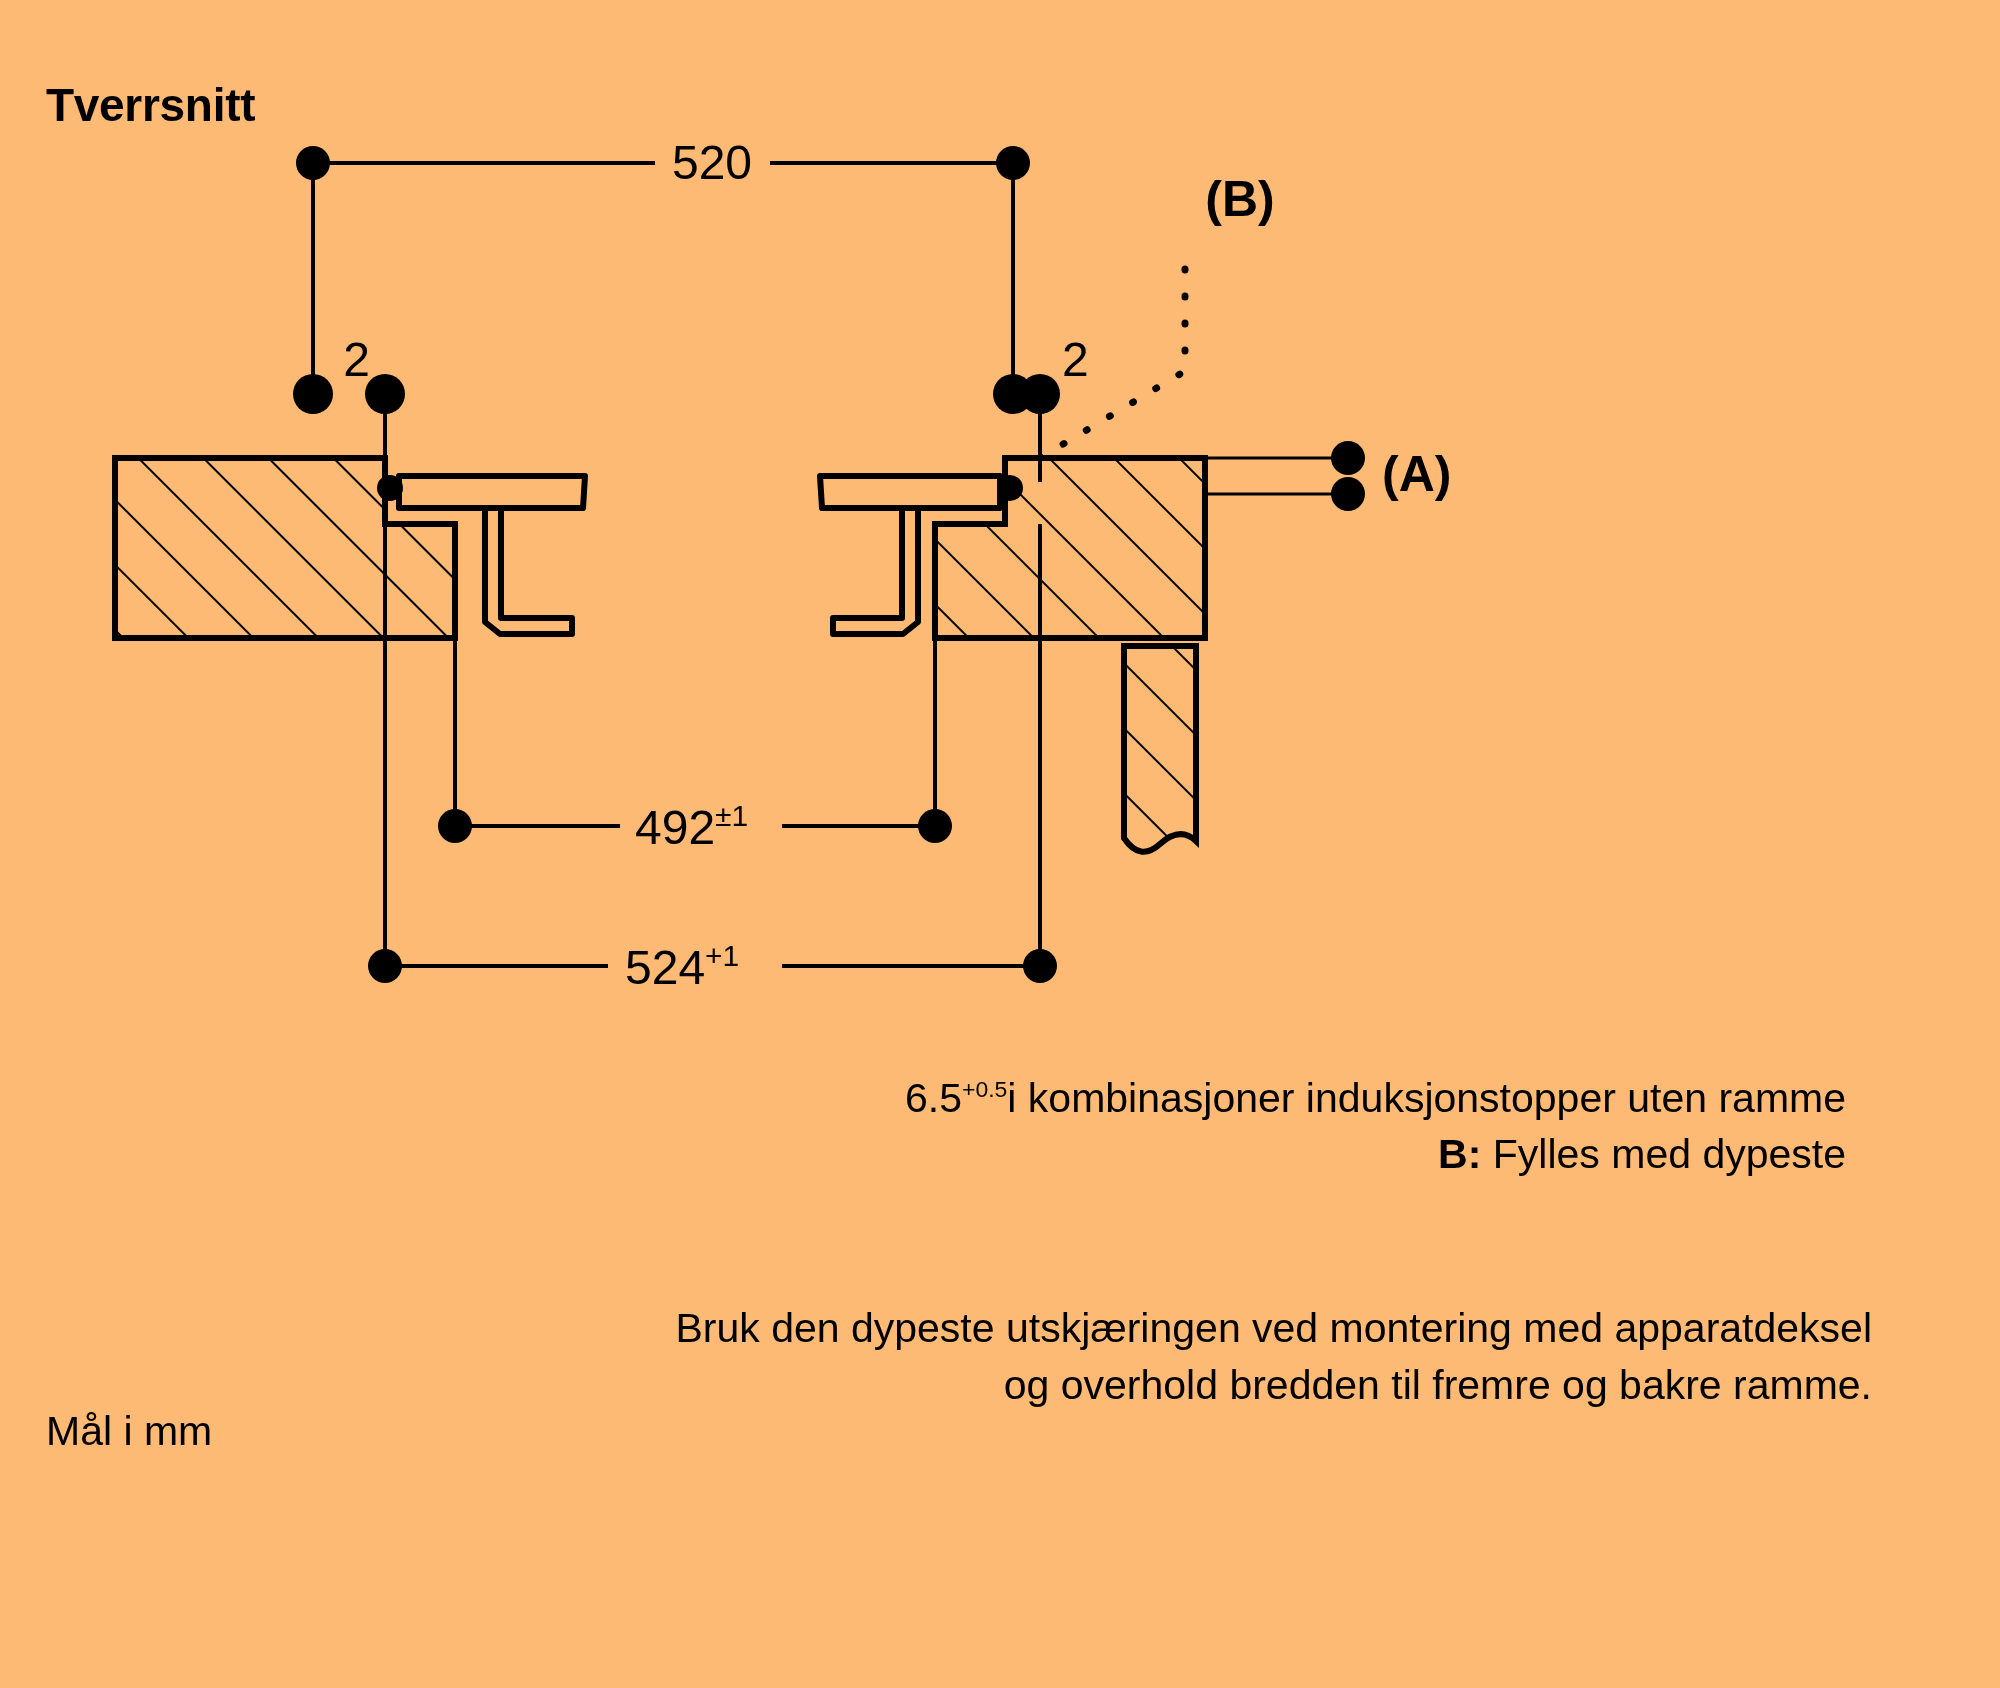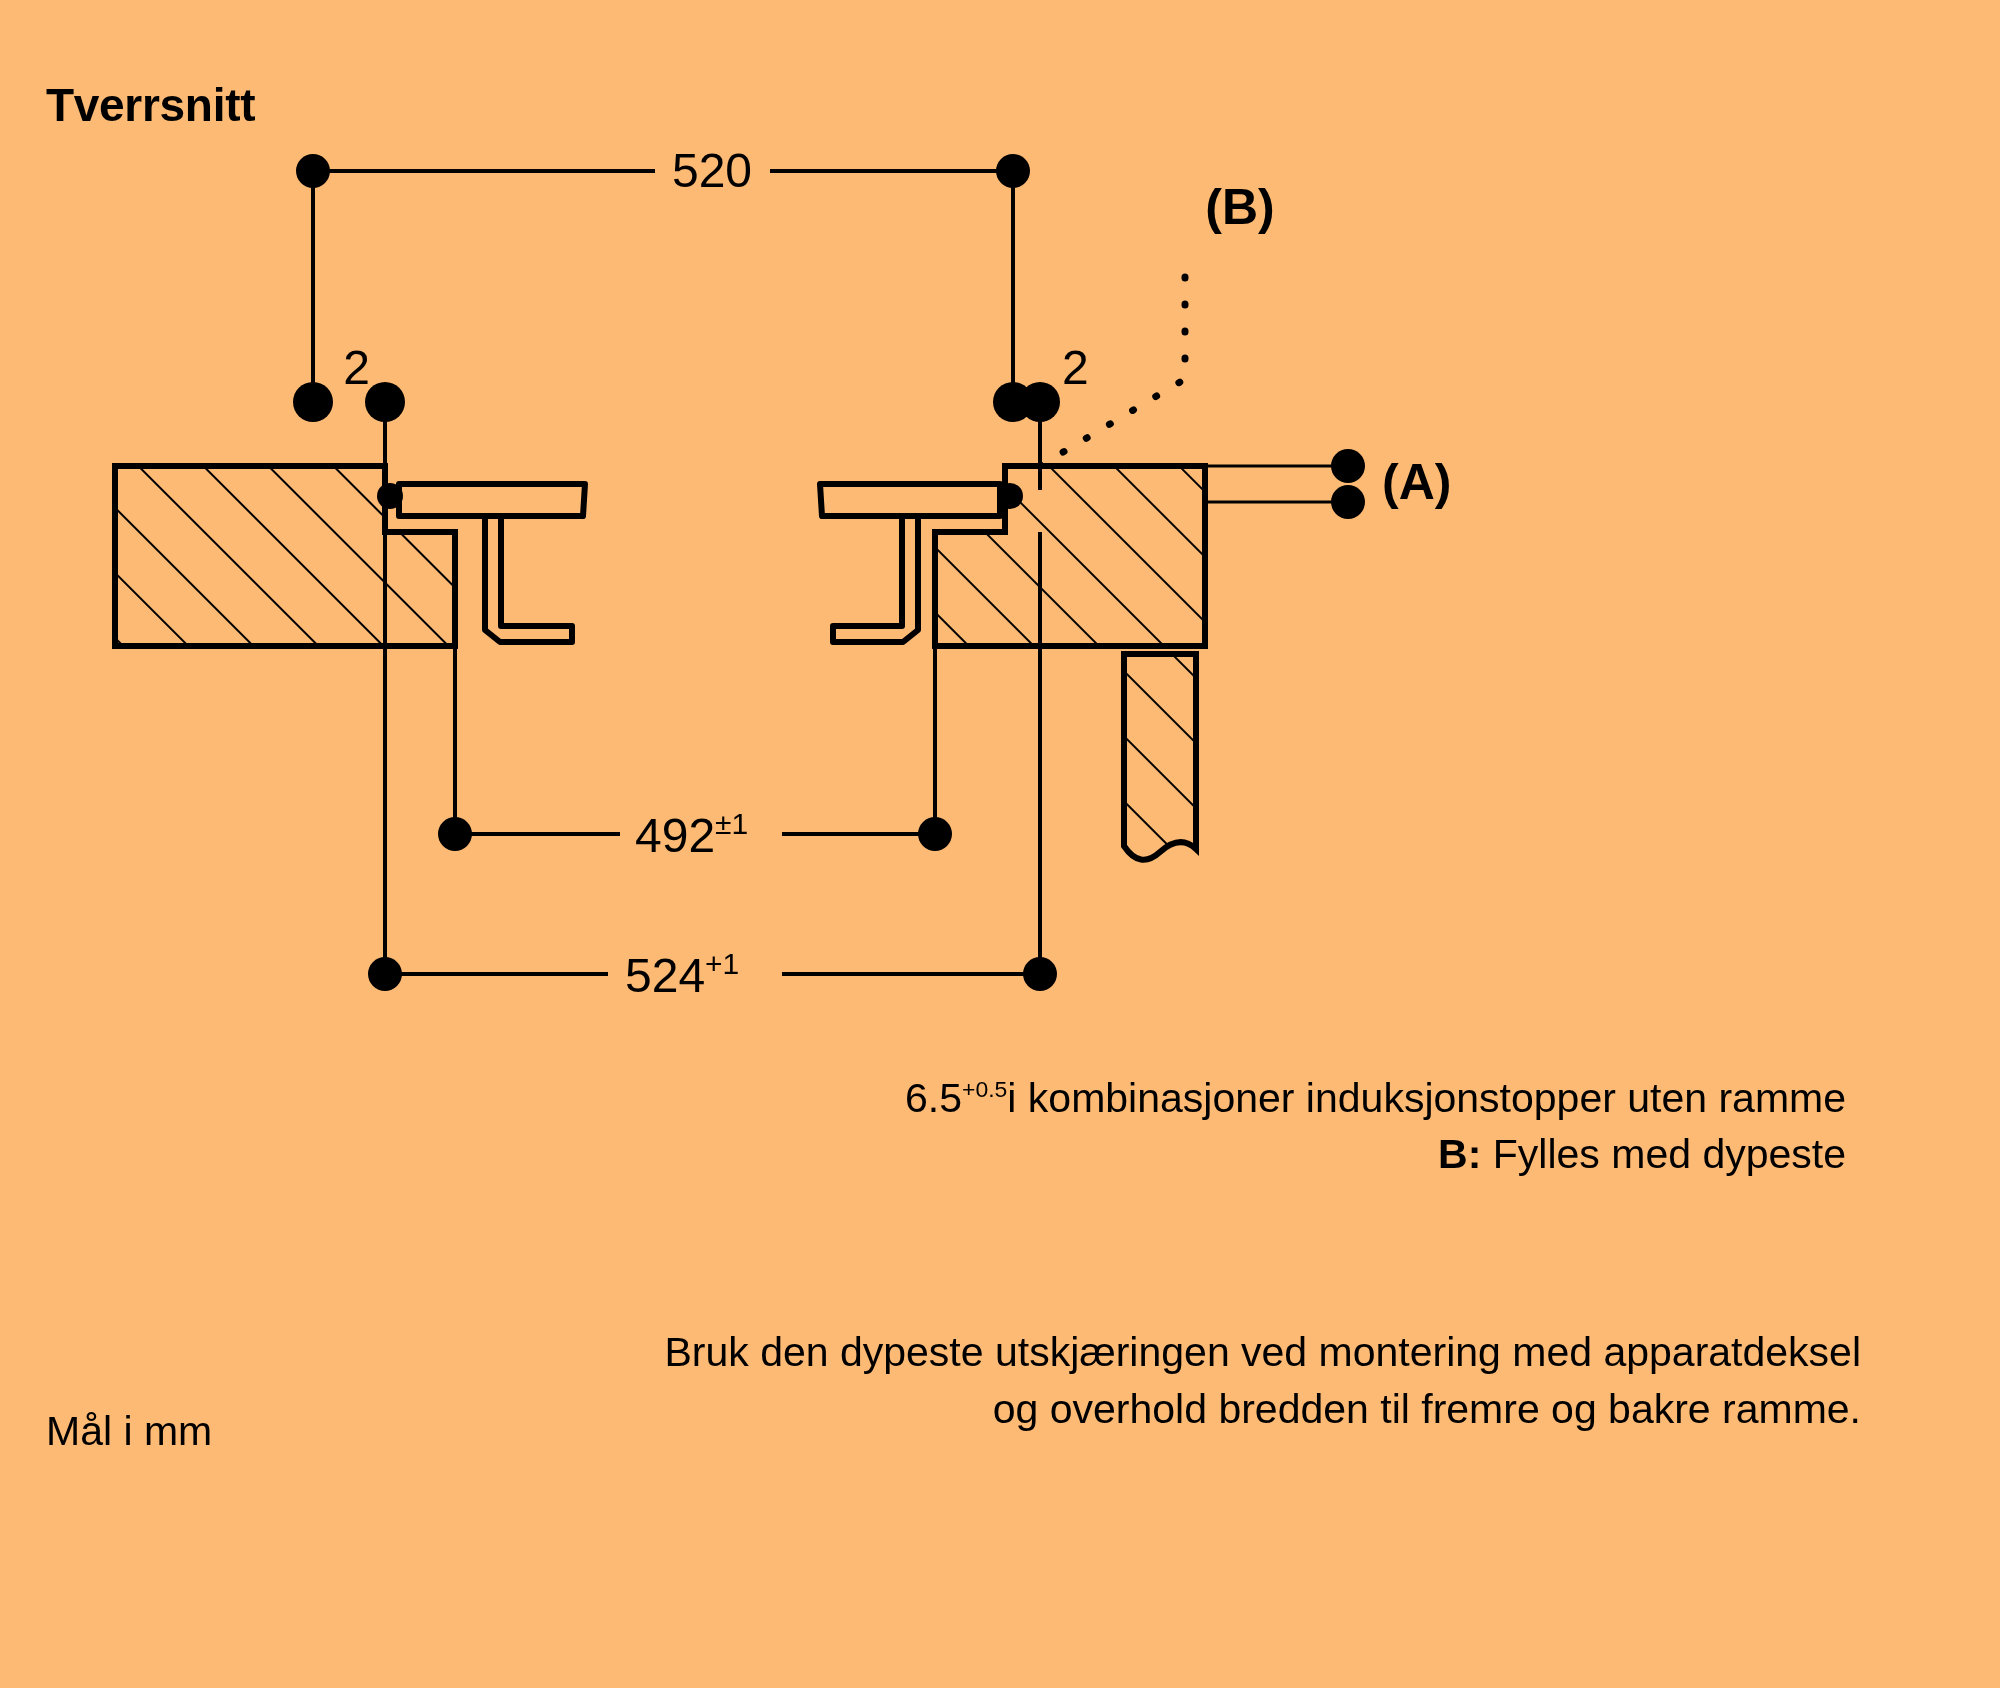--- a/index.html
+++ b/index.html
@@ -27,21 +27,21 @@
     left: 46px;
     top: 78px;
     font-size: 46px;
     font-weight: bold;
     letter-spacing: -0.3px;
     white-space: nowrap;
   }
   .diagram {
     position: absolute;
     left: 0;
-    top: 134px;
+    top: 126px;
     width: 1728px;
     height: 900px;
   }
   .notes {
     position: absolute;
     left: 46px;
     top: 1070px;
     width: 1800px;
   }
   .note-line {
@@ -50,24 +50,23 @@
     white-space: nowrap;
   }
   .note-line .lbl {
     font-weight: bold;
   }
   .indent {
     padding-left: 62px;
   }
   .paragraph {
     position: absolute;
-    left: 41px;
+    left: 52px;
     top: 1300px;
     width: 1820px;
-    margin-top: 24px;
   }
   .para-line {
     font-size: 41px;
     line-height: 57px;
     white-space: nowrap;
   }
   .units {
     position: absolute;
     left: 46px;
     top: 1408px;

